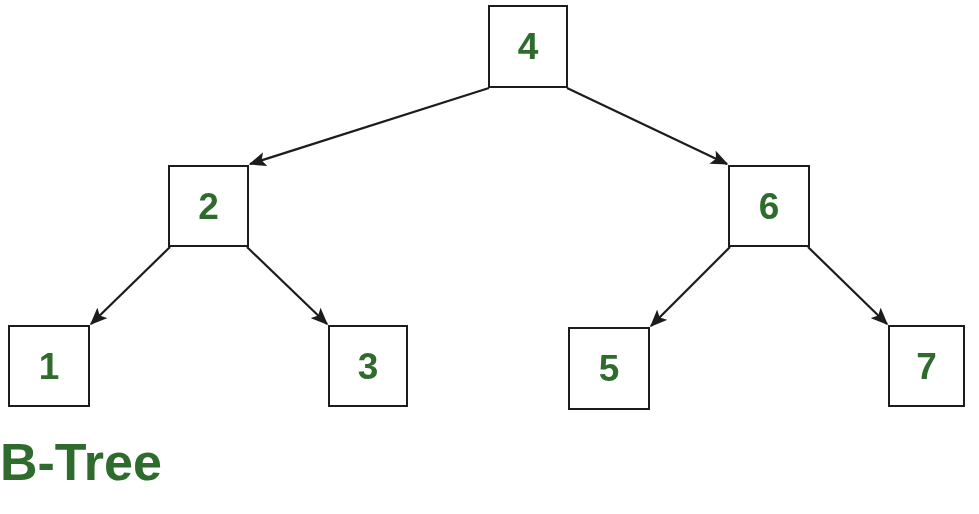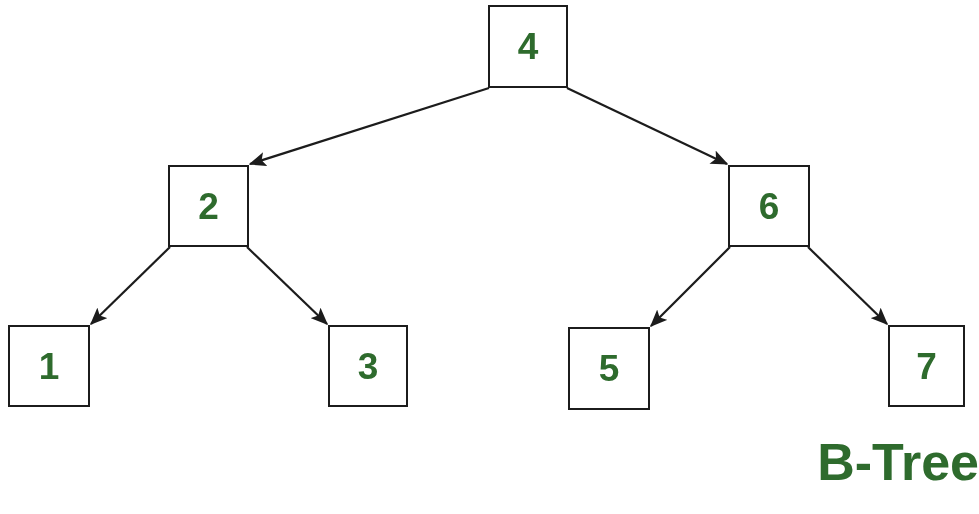--- a/index.html
+++ b/index.html
@@ -40,21 +40,21 @@
     color: var(--green, #2e6b2d);
     font-size: 37px;
     font-weight: 700;
     line-height: 1;
   }
   .diagram-title {
     position: absolute;
     left: 0;
     right: 0;
     top: 434px;
-    text-align: right;
+    text-align: left;
     color: var(--green, #2e6b2d);
     font-size: 52px;
     font-weight: 700;
     line-height: 1.1;
   }
 </style>
 </head>
 <body>
 
 <div class="canvas">

